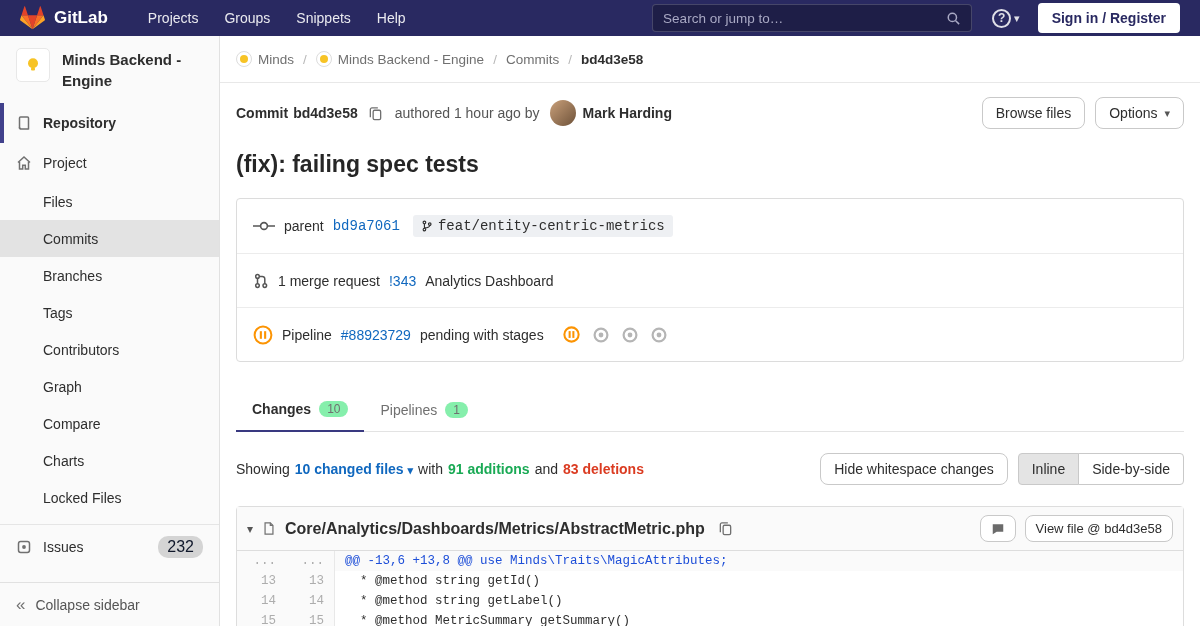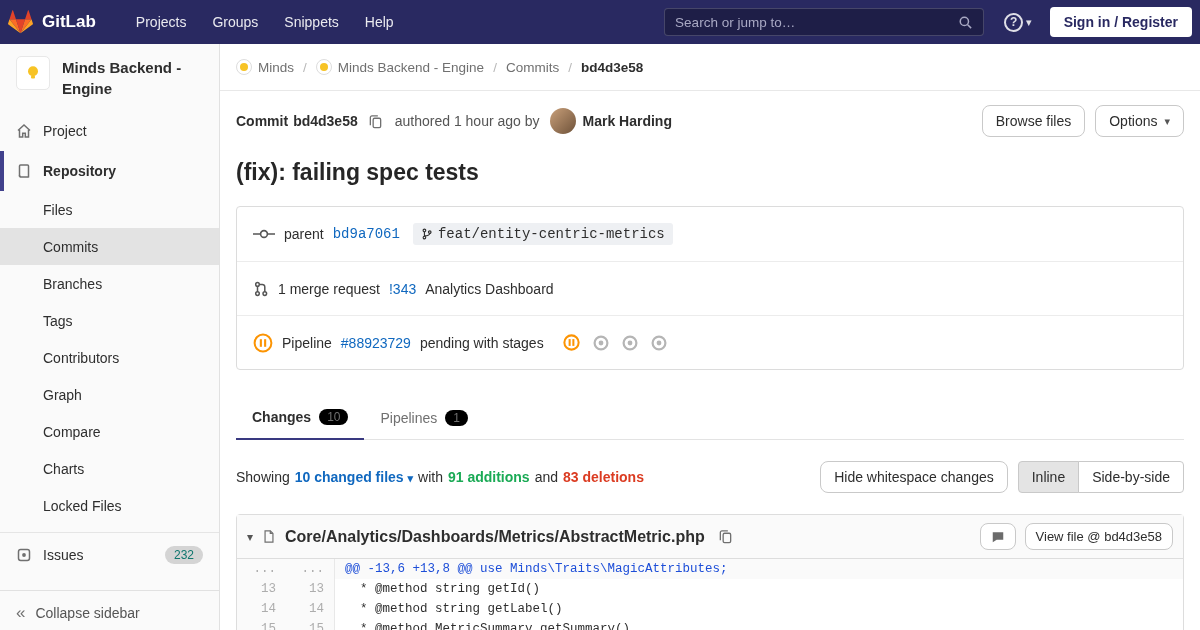--- a/index.html
+++ b/index.html
@@ -1,21 +1,21 @@
 <!DOCTYPE html>
 <html><head>
 <meta charset="utf-8">
 <style>
   * { margin:0; padding:0; box-sizing:border-box; }
   html,body { width:1200px; height:630px; overflow:hidden; }
   body { font-family:"Liberation Sans",sans-serif; font-size:14px; color:#2e2e2e; background:#fff; }
   .cp { cursor:pointer; }
 
   
-  .navbar { height:44px; background:#292961; display:flex; align-items:center; padding:0 8px; }
+  .navbar { height:36px; background:#292961; display:flex; align-items:center; padding:0 20px; }
   .brand { display:flex; align-items:center; gap:9px; margin-right:28px; }
   .brand-name { color:#fff; font-weight:bold; font-size:17px; }
   .nav-menu { display:flex; gap:2px; }
   .nav-item { padding:5px 12px; color:rgba(255,255,255,.9); border-radius:4px; }
   .nav-spacer { flex:1; }
   .searchbox { width:320px; height:28px; background:rgba(0,0,0,.26); border:1px solid rgba(255,255,255,.18); border-radius:4px; display:flex; align-items:center; padding:0 10px; }
   .searchbox input { flex:1; background:transparent; border:none; outline:none; color:#e8e8f0; font-size:13.5px; font-family:"Liberation Sans",sans-serif; }
   .searchbox input::placeholder { color:#a9a9c4; }
   .help-wrap { display:flex; align-items:center; gap:3px; margin:0 18px 0 20px; color:rgba(255,255,255,.85); }
   .help-circle { width:19px; height:19px; border:2px solid rgba(255,255,255,.85); border-radius:50%; display:flex; align-items:center; justify-content:center; font-size:12px; font-weight:bold; }
@@ -30,21 +30,21 @@
   .context-header { display:flex; gap:12px; padding:12px 16px 12px; align-items:flex-start; }
   .proj-avatar { width:34px; height:34px; border-radius:5px; background:#fff; border:1px solid #e8e8e8; display:flex; align-items:center; justify-content:center; flex:none; }
   .proj-name { font-weight:600; font-size:15px; line-height:21px; color:#2e2e2e; padding-top:1px; }
   .s-item { display:flex; align-items:center; gap:11px; height:40px; padding:0 16px; font-size:14px; color:#2e2e2e; }
   .s-item .ico { width:16px; display:flex; flex:none; }
   .s-item.section-active { border-left:4px solid #41418c; padding-left:12px; font-weight:600; }
   .s-sub { padding-left:43px; height:37px; display:flex; align-items:center; color:#2e2e2e; font-size:14px; }
   .s-sub.active { background:#e3e3e3; }
   .side-divider { border-top:1px solid #e5e5e5; margin:8px 0 2px; }
   .issues-row { justify-content:flex-start; }
-  .count-pill { margin-left:auto; background:#d4d4d4; border-radius:10px; padding:2px 9px; font-size:12px; color:#0f766e; }
+  .count-pill { margin-left:auto; background:#d4d4d4; border-radius:10px; padding:2px 9px; font-size:16px; color:#0f172a; }
   .collapse-row { margin-top:auto; border-top:1px solid #e1e1e1; height:44px; display:flex; align-items:center; gap:10px; padding:0 16px; color:#555; }
   .collapse-glyph { font-size:17px; color:#707070; line-height:1; }
 
   
   .main { flex:1; display:flex; flex-direction:column; overflow:hidden; background:#fff; }
   .breadcrumbs { height:47px; flex:none; display:flex; align-items:center; padding:0 16px; border-bottom:1px solid #e8e8e8; color:#707070; font-size:13.5px; gap:9px; }
   .crumb { display:inline-flex; align-items:center; gap:6px; color:#707070; }
   .crumb-sep { color:#b9b9b9; }
   .crumb.last { color:#2e2e2e; font-weight:600; }
   .mini-avatar { width:16px; height:16px; border-radius:50%; background:#fff; border:1px solid #ddd; display:flex; align-items:center; justify-content:center; }
@@ -67,21 +67,21 @@
   .info-row { display:flex; align-items:center; gap:9px; height:54px; padding:0 16px; }
   .info-row + .info-row { border-top:1px solid #ececec; }
   .link { color:#1068bf; }
   .mono { font-family:"Liberation Mono","DejaVu Sans Mono",monospace; }
   .ref-chip { display:inline-flex; align-items:center; gap:5px; background:#eef0f3; border-radius:3px; padding:3px 8px; font-size:14px; margin-left:4px; }
   .mini-graph { display:flex; align-items:center; gap:13px; margin-left:10px; }
 
   .tabs { display:flex; border-bottom:1px solid #e3e3e3; }
   .tab { display:flex; align-items:center; gap:8px; padding:13px 16px; color:#707070; }
   .tab.active { color:#2e2e2e; font-weight:600; border-bottom:2px solid #393980; margin-bottom:-1px; }
-  .count-badge { background:#000000; border-radius:10px; padding:1px 8px; font-size:12px; color:#707070; font-weight:400; }
+  .count-badge { background:#86efac; border-radius:10px; padding:1px 8px; font-size:12px; color:#707070; font-weight:400; }
 
   .diff-summary { display:flex; align-items:center; padding:21px 0; }
   .ds-left { display:flex; align-items:center; gap:5px; }
   .additions { color:#1aaa55; font-weight:600; }
   .deletions { color:#db3b21; font-weight:600; }
   .ds-right { margin-left:auto; display:flex; gap:10px; }
   .seg { display:flex; }
   .seg .btn:first-child { border-radius:4px 0 0 4px; }
   .seg .btn:last-child { border-radius:0 4px 4px 0; margin-left:-1px; }
 
@@ -146,38 +146,38 @@
     <div class="context-header cp">
       <span class="proj-avatar">
         <svg viewBox="0 0 20 20" width="20" height="20">
             <circle cx="10" cy="8.2" r="5" fill="#f7c325"></circle>
             <rect x="8" y="12.4" width="4" height="3.2" rx="1" fill="#f7c325"></rect>
           </svg>
       </span>
       <span class="proj-name">Minds Backend - Engine</span>
     </div>
 
+    <div class="s-item section-active cp">
+      <span class="ico">
+        <svg viewBox="0 0 16 16" width="16" height="16" fill="none" stroke="#707070" stroke-width="1.5">
+            <path d="M3.5 13.5V3a1 1 0 0 1 1-1h7a1 1 0 0 1 1 1v11.5"></path>
+            <path d="M3.5 12.2a1.8 1.8 0 0 0 1.8 1.8h7.2"></path>
+          </svg>
+      </span>
+      <span>Repository</span>
+    </div>
+
     <div class="s-item cp">
       <span class="ico">
         <svg viewBox="0 0 16 16" width="16" height="16" fill="none" stroke="#707070" stroke-width="1.5">
             <path d="M2 7.5 8 2l6 5.5"></path>
             <path d="M3.5 6.8V14h3.2v-3.8h2.6V14h3.2V6.8"></path>
           </svg>
       </span>
       <span>Project</span>
-    </div>
-
-    <div class="s-item section-active cp">
-      <span class="ico">
-        <svg viewBox="0 0 16 16" width="16" height="16" fill="none" stroke="#707070" stroke-width="1.5">
-            <path d="M3.5 13.5V3a1 1 0 0 1 1-1h7a1 1 0 0 1 1 1v11.5"></path>
-            <path d="M3.5 12.2a1.8 1.8 0 0 0 1.8 1.8h7.2"></path>
-          </svg>
-      </span>
-      <span>Repository</span>
     </div>
 
     <div class="s-sub cp">Files</div>
     <div class="s-sub active cp">Commits</div>
     <div class="s-sub cp">Branches</div>
     <div class="s-sub cp">Tags</div>
     <div class="s-sub cp">Contributors</div>
     <div class="s-sub cp">Graph</div>
     <div class="s-sub cp">Compare</div>
     <div class="s-sub cp">Charts</div>

